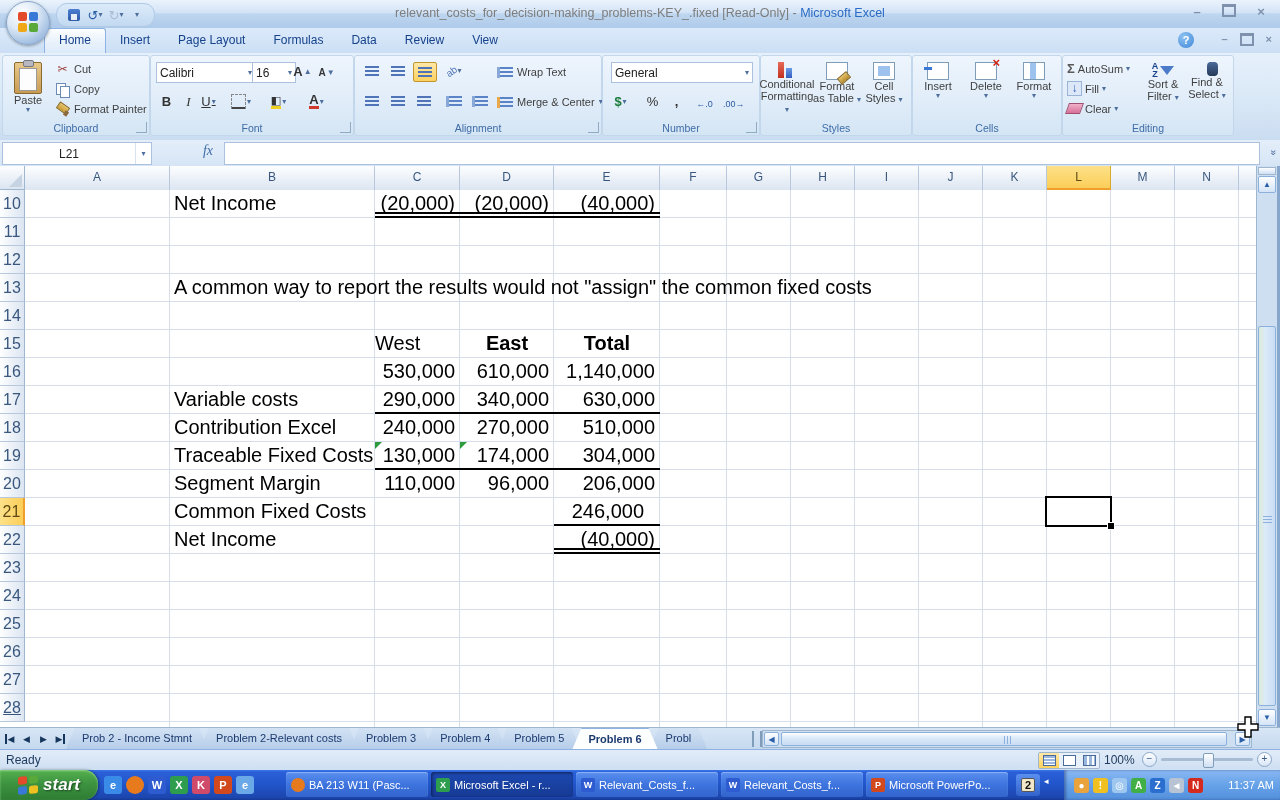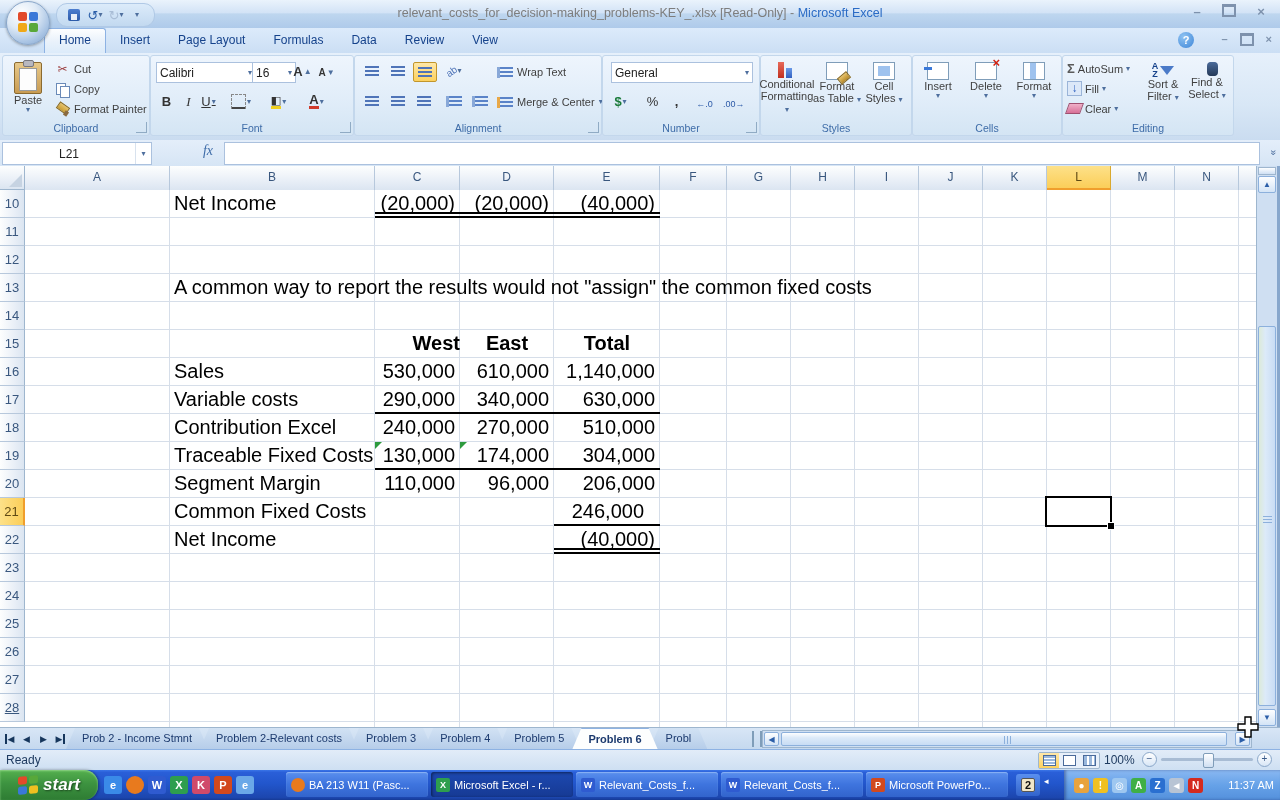--- a/index.html
+++ b/index.html
@@ -124,21 +124,21 @@
   .finput{position:absolute;left:224px;top:2px;right:20px;height:21px;background:#fff;border:1px solid #abc1de;}
   .fexpand{position:absolute;right:2px;top:4px;width:15px;height:17px;color:#4e6f9e;font-size:10px;
     text-align:center;transform:rotate(90deg);}
 
   
   .grid{position:absolute;left:0;top:166px;width:1280px;height:561px;background:#fff;overflow:hidden;}
   .colhdr{position:absolute;top:0;height:24px;line-height:23px;text-align:center;font-size:12px;color:#39577e;
     background:linear-gradient(#fdfefe,#e9eff7 60%,#dbe5f1);border-right:1px solid #b7c8dc;box-sizing:border-box;}
   .colhdr.sel{background:linear-gradient(#fde189,#fbce59);border-right:1px solid #d9a92f;
     border-bottom:2px solid #f09e2c;color:#5f4a14;}
-  .rowhdr{position:absolute;left:0;width:25px;line-height:28px;text-align:center;font-size:13px;color:#39577e;
+  .rowhdr{position:absolute;left:0;width:25px;line-height:28px;text-align:center;font-size:16px;color:#39577e;
     background:linear-gradient(to right,#fdfefe,#e9eff7 60%,#dbe5f1);border-bottom:1px solid #b7c8dc;
     border-right:1px solid #9eb6ce;box-sizing:border-box;}
   .rowhdr.sel{background:linear-gradient(to right,#fde189,#fbce59);border-right:2px solid #f09e2c;color:#5f4a14;}
   .selall{position:absolute;left:0;top:0;width:25px;height:24px;box-sizing:border-box;
     background:linear-gradient(#fdfefe,#e9eff7 60%,#dbe5f1);border-right:1px solid #9eb6ce;border-bottom:1px solid #9eb6ce;}
   .selall::after{content:"";position:absolute;right:2px;bottom:2px;width:0;height:0;
     border-left:13px solid transparent;border-bottom:13px solid #c6d3e2;}
   .hdr-bottom{position:absolute;left:0;top:23px;width:1256px;height:1px;background:#9eb6ce;}
   .gline-v{position:absolute;top:24px;width:1px;background:#d6dee9;}
   .gline-h{position:absolute;left:25px;height:1px;background:#d6dee9;}
@@ -251,21 +251,21 @@
           <span class="dar">▾</span>
         </span>
       <span class="qbtn dis">
           <span>↻</span>
           <span class="dar">▾</span>
         </span>
       <span class="qbtn">
           <span class="dar">▾</span>
         </span>
     </div>
-    <div class="ttl"><span>relevant_costs_for_decision-making_problems-KEY_.xlsx  [Read-Only] - </span><span class="app">Microsoft Excel</span></div>
+    <div class="ttl"><span>relevant_costs_for_decision-making_problems-KEY_.fixed  [Read-Only] - </span><span class="app">Microsoft Excel</span></div>
     <div class="winbtns">
       <span class="wb">–</span>
       <span class="wb"><span class="ic-restore"></span></span>
       <span class="wb">×</span>
     </div>
   </div>
 
   <div class="tabstrip">
     <div class="rtabs">
         <div class="rtab active">Home</div>
@@ -600,24 +600,23 @@
       <div class="gline-h" style="top: 443px; width: 1231px;"></div>
       <div class="gline-h" style="top: 471px; width: 1231px;"></div>
       <div class="gline-h" style="top: 499px; width: 1231px;"></div>
       <div class="gline-h" style="top: 527px; width: 1231px;"></div>
       <div class="gline-h" style="top: 555px; width: 1231px;"></div>
       <div class="cell" style="left: 170px; top: 24px; width: 205px; padding-left: 4px;"><span>Net Income</span></div>
       <div class="cell" style="left: 375px; top: 24px; width: 85px; text-align: right; padding-right: 5px; border-bottom: 6px double rgb(0, 0, 0);"><span>(20,000)</span></div>
       <div class="cell" style="left: 460px; top: 24px; width: 94px; text-align: right; padding-right: 5px; border-bottom: 6px double rgb(0, 0, 0);"><span>(20,000)</span></div>
       <div class="cell" style="left: 554px; top: 24px; width: 106px; text-align: right; padding-right: 5px; border-bottom: 6px double rgb(0, 0, 0);"><span>(40,000)</span></div>
       <div class="cell" style="left: 170px; top: 108px; width: 205px; padding-left: 4px;"><span>A common way to report the results would not "assign" the common fixed costs</span></div>
-      <div class="cell" style="left: 375px; top: 164px; width: 85px; text-align: right; font-weight: bold;"><span>West</span></div>
+      <div class="cell" style="left: 375px; top: 164px; width: 85px; text-align: left; font-weight: normal;"><span>West</span></div>
       <div class="cell" style="left: 460px; top: 164px; width: 94px; text-align: center; font-weight: bold;"><span>East</span></div>
       <div class="cell" style="left: 554px; top: 164px; width: 106px; text-align: center; font-weight: bold;"><span>Total</span></div>
-      <div class="cell" style="left: 170px; top: 192px; width: 205px; padding-left: 4px;"><span>Sales</span></div>
       <div class="cell" style="left: 375px; top: 192px; width: 85px; text-align: right; padding-right: 5px;"><span>530,000</span></div>
       <div class="cell" style="left: 460px; top: 192px; width: 94px; text-align: right; padding-right: 5px;"><span>610,000</span></div>
       <div class="cell" style="left: 554px; top: 192px; width: 106px; text-align: right; padding-right: 5px;"><span>1,140,000</span></div>
       <div class="cell" style="left: 170px; top: 220px; width: 205px; padding-left: 4px;"><span>Variable costs</span></div>
       <div class="cell" style="left: 375px; top: 220px; width: 85px; text-align: right; padding-right: 5px; border-bottom: 2px solid rgb(0, 0, 0);"><span>290,000</span></div>
       <div class="cell" style="left: 460px; top: 220px; width: 94px; text-align: right; padding-right: 5px; border-bottom: 2px solid rgb(0, 0, 0);"><span>340,000</span></div>
       <div class="cell" style="left: 554px; top: 220px; width: 106px; text-align: right; padding-right: 5px; border-bottom: 2px solid rgb(0, 0, 0);"><span>630,000</span></div>
       <div class="cell" style="left: 170px; top: 248px; width: 205px; padding-left: 4px;"><span>Contribution Excel</span></div>
       <div class="cell" style="left: 375px; top: 248px; width: 85px; text-align: right; padding-right: 5px;"><span>240,000</span></div>
       <div class="cell" style="left: 460px; top: 248px; width: 94px; text-align: right; padding-right: 5px;"><span>270,000</span></div>

